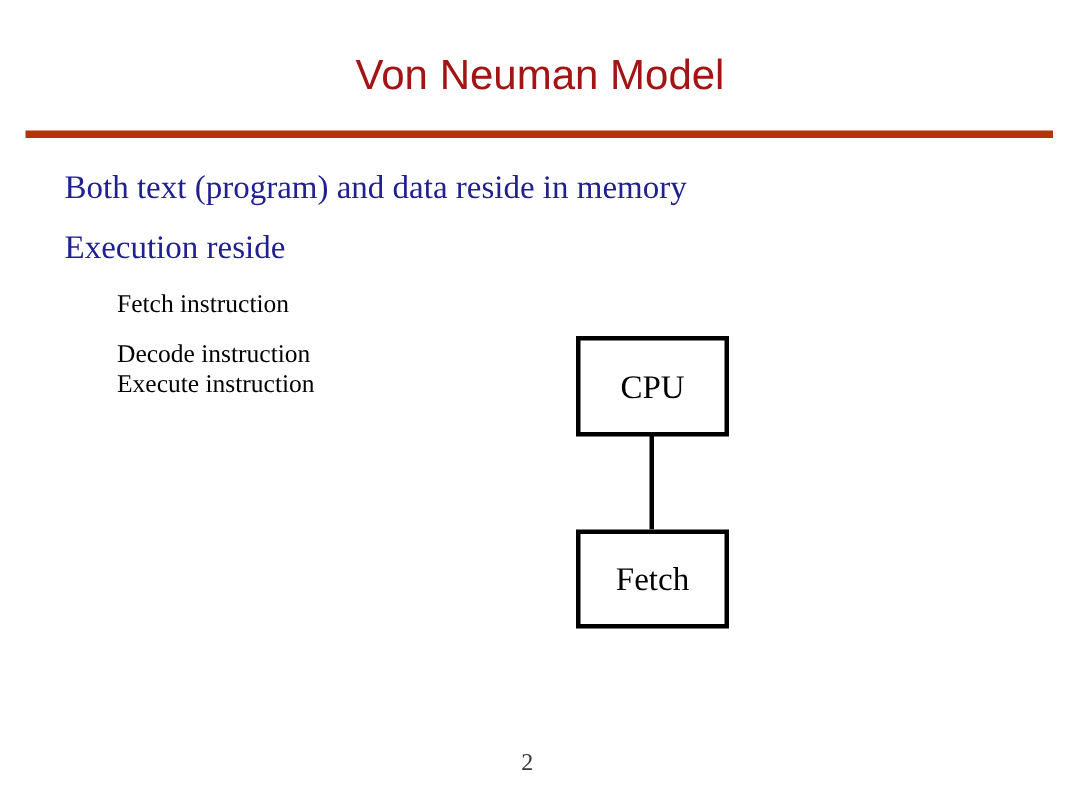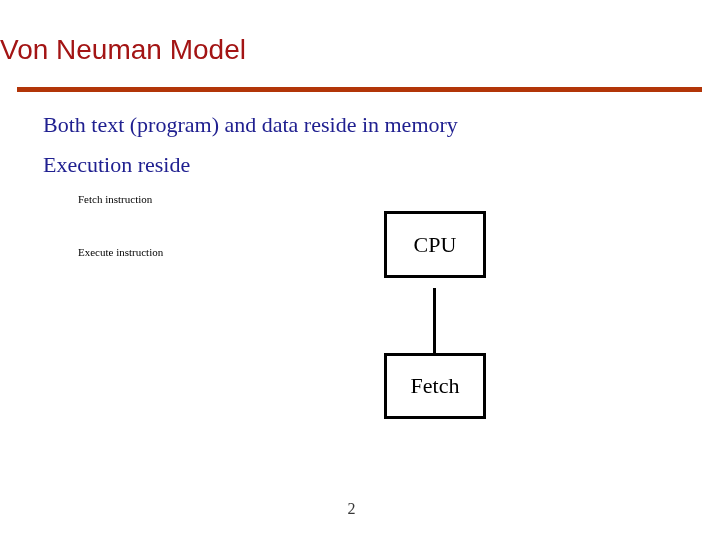--- a/index.html
+++ b/index.html
@@ -13,20 +13,21 @@
     height: 540px;
     background: #ffffff;
     overflow: hidden;
     font-family: "Liberation Serif", serif;
   }
   .slide-title {
     position: absolute;
     top: 36px;
     left: 0;
     width: 720px;
+    text-align: center;
     font-family: "Liberation Sans", sans-serif;
     font-size: 28px;
     line-height: 1;
     color: #A31414;
     letter-spacing: 0px;
   }
   .title-rule {
     position: absolute;
     left: 17px;
     top: 87px;
@@ -40,21 +41,21 @@
     font-size: 22px;
     line-height: 1;
     color: #202090;
     white-space: nowrap;
   }
   .main-point.mp1 { top: 114px; }
   .main-point.mp2 { top: 154px; }
   .sub-point {
     position: absolute;
     left: 78px;
-    font-size: 11px;
+    font-size: 17px;
     line-height: 1;
     color: #000000;
     white-space: nowrap;
     font-family: Liberation Serif, serif;
   }
   .sub-point.sp1 { top: 194px; }
   .sub-point.sp2 { top: 227px; }
   .sub-point.sp3 { top: 247px; }
   .diagram-node {
     position: absolute;
@@ -62,21 +63,21 @@
     width: 102px;
     box-sizing: border-box;
     background: #ffffff;
     border: 3px solid #000000;
     display: flex;
     align-items: center;
     justify-content: center;
     font-size: 22px;
     color: #000000;
   }
-  .diagram-node.cpu { top: 211px; height: 67px; }
+  .diagram-node.cpu { top: 224px; height: 67px; }
   .diagram-node.memory { top: 353px; height: 66px; }
   .diagram-connector {
     position: absolute;
     left: 433px;
     top: 288px;
     width: 3px;
     height: 65px;
     background: #000000;
   }
   .page-number {
@@ -98,20 +99,21 @@
   <div class="slide-title">Von Neuman Model</div>
 
   <div class="title-rule"></div>
 
   <div class="main-point mp1">Both text (program) and data reside in memory</div>
 
   <div class="main-point mp2">Execution reside</div>
 
   <div class="sub-point sp1">Fetch instruction</div>
 
+  <div class="sub-point sp2">Decode instruction</div>
 
   <div class="sub-point sp3">Execute instruction</div>
 
   <div class="diagram-node cpu">
     <span>CPU</span>
   </div>
 
   <div class="diagram-connector"></div>
 
   <div class="diagram-node memory">

